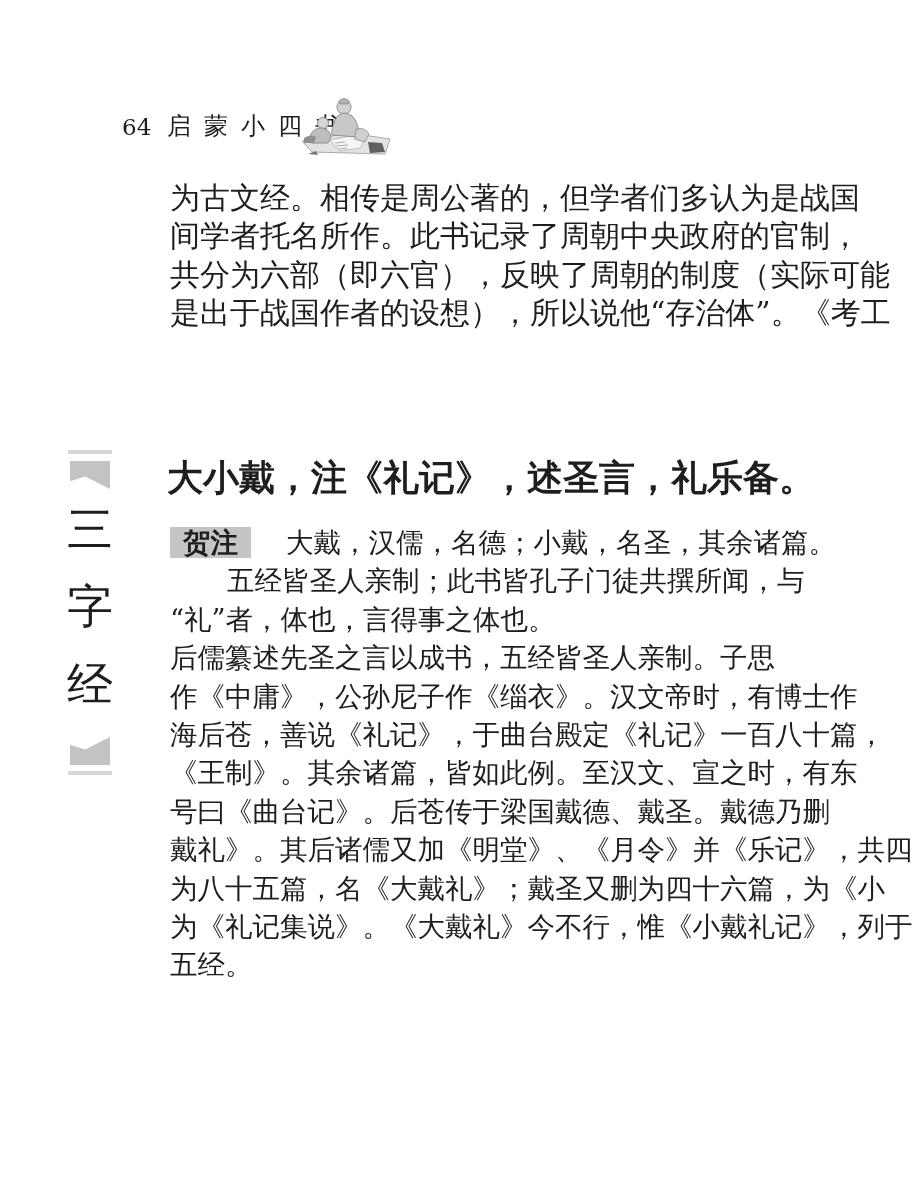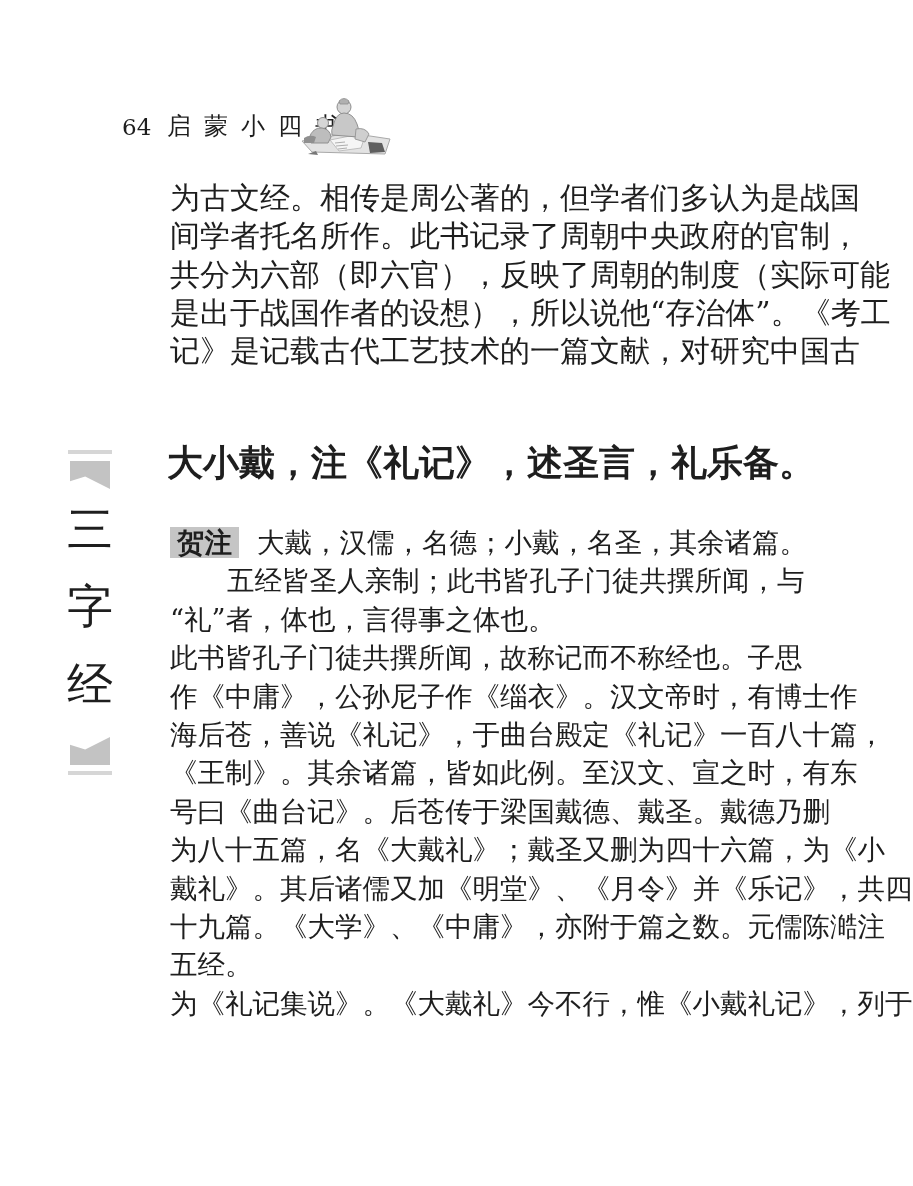--- a/index.html
+++ b/index.html
@@ -53,36 +53,36 @@
   .side-char.c2{margin-top:32px;}
 
   
   .intro-para{
     position:absolute;left:170px;top:179px;width:622px;
     font-size:30px;line-height:38.3px;
   }
   .text-line{white-space:nowrap;}
 
   .verse-heading{
-    position:absolute;left:167px;top:436px;width:630px;
+    position:absolute;left:167px;top:451px;width:630px;
     font-size:36px;line-height:52px;font-weight:bold;
     white-space:nowrap;
   }
 
   .commentary{
     position:absolute;left:170px;top:523px;width:624px;
     font-size:27.5px;line-height:38.4px;
   }
   .annotation-label{
     display:inline-block;
     background:var(--annotation-label-bg);
     font-weight:bold;
     line-height:31px;
-    padding:0 7px;
-    margin-right:18px;
+    padding:0 13px;
+    margin-right:35px;
   }
   .commentary .indent{ text-indent:57px; }
 </style>
 </head>
 <body>
 
 <div class="page">
 
   <div class="page-number">64</div>
   <div class="book-title">启蒙小四书</div>
@@ -116,36 +116,34 @@
     <div class="side-char c2">经</div>
     <div class="ribbon ribbon-bottom"></div>
     <div class="ribbon-line bottom"></div>
   </div>
 
   <div class="intro-para">
     <div class="text-line">为古文经。相传是周公著的，但学者们多认为是战国</div>
     <div class="text-line">间学者托名所作。此书记录了周朝中央政府的官制，</div>
     <div class="text-line">共分为六部（即六官），反映了周朝的制度（实际可能</div>
     <div class="text-line">是出于战国作者的设想），所以说他“存治体”。《考工</div>
-    <div class="text-line">记》是记载古代工艺技术的一篇文献，对研究中国古</div>
   </div>
 
   <div class="verse-heading">大小戴，注《礼记》，述圣言，礼乐备。</div>
 
   <div class="commentary">
     <div class="text-line">
       <span class="annotation-label">贺注</span><span>大戴，汉儒，名德；小戴，名圣，其余诸篇。</span>
     </div>
     <div class="text-line indent">五经皆圣人亲制；此书皆孔子门徒共撰所闻，与</div>
     <div class="text-line">“礼”者，体也，言得事之体也。</div>
-    <div class="text-line">此书皆孔子门徒共撰所闻，故称记而不称经也。子思</div>
+    <div class="text-line">后儒纂述先圣之言以成书，五经皆圣人亲制。子思</div>
     <div class="text-line">作《中庸》，公孙尼子作《缁衣》。汉文帝时，有博士作</div>
     <div class="text-line">海后苍，善说《礼记》，于曲台殿定《礼记》一百八十篇，</div>
     <div class="text-line">《王制》。其余诸篇，皆如此例。至汉文、宣之时，有东</div>
     <div class="text-line">号曰《曲台记》。后苍传于梁国戴德、戴圣。戴德乃删</div>
+    <div class="text-line">戴礼》。其后诸儒又加《明堂》、《月令》并《乐记》，共四</div>
     <div class="text-line">为八十五篇，名《大戴礼》；戴圣又删为四十六篇，为《小</div>
-    <div class="text-line">戴礼》。其后诸儒又加《明堂》、《月令》并《乐记》，共四</div>
-    <div class="text-line">十九篇。《大学》、《中庸》，亦附于篇之数。元儒陈澔注</div>
+    <div class="text-line">为《礼记集说》。《大戴礼》今不行，惟《小戴礼记》，列于</div>
     <div class="text-line">五经。</div>
-    <div class="text-line">为《礼记集说》。《大戴礼》今不行，惟《小戴礼记》，列于</div>
   </div>
 
 </div>
 
 </body></html>

